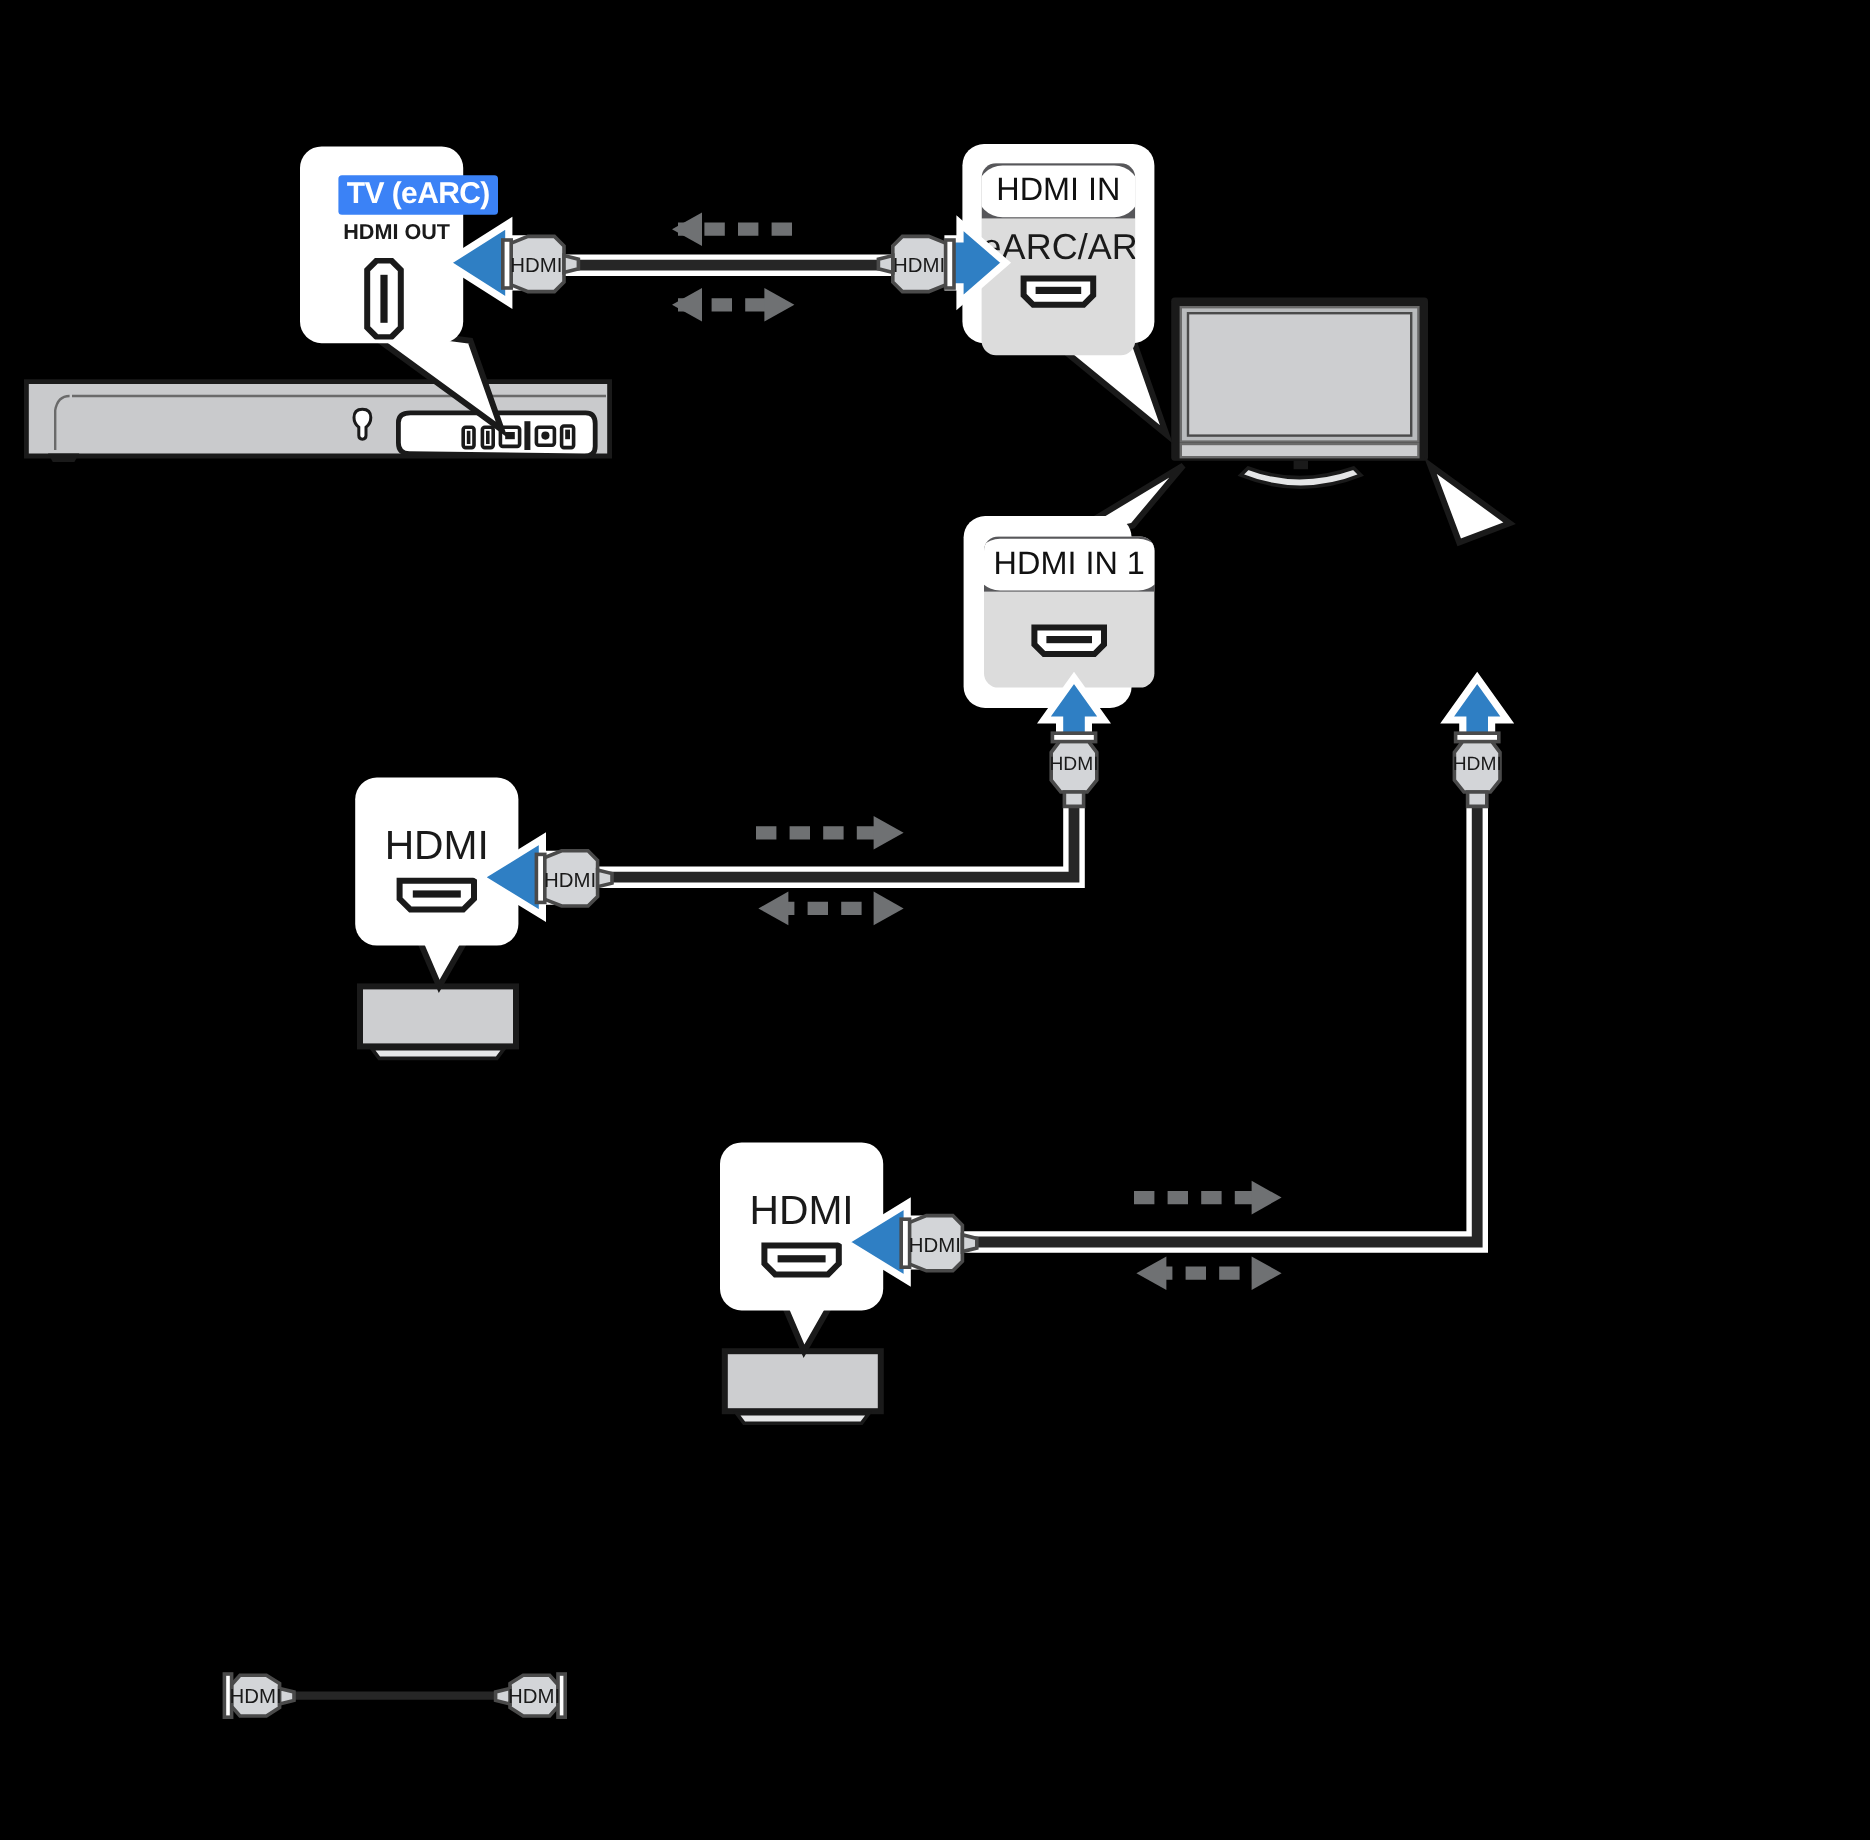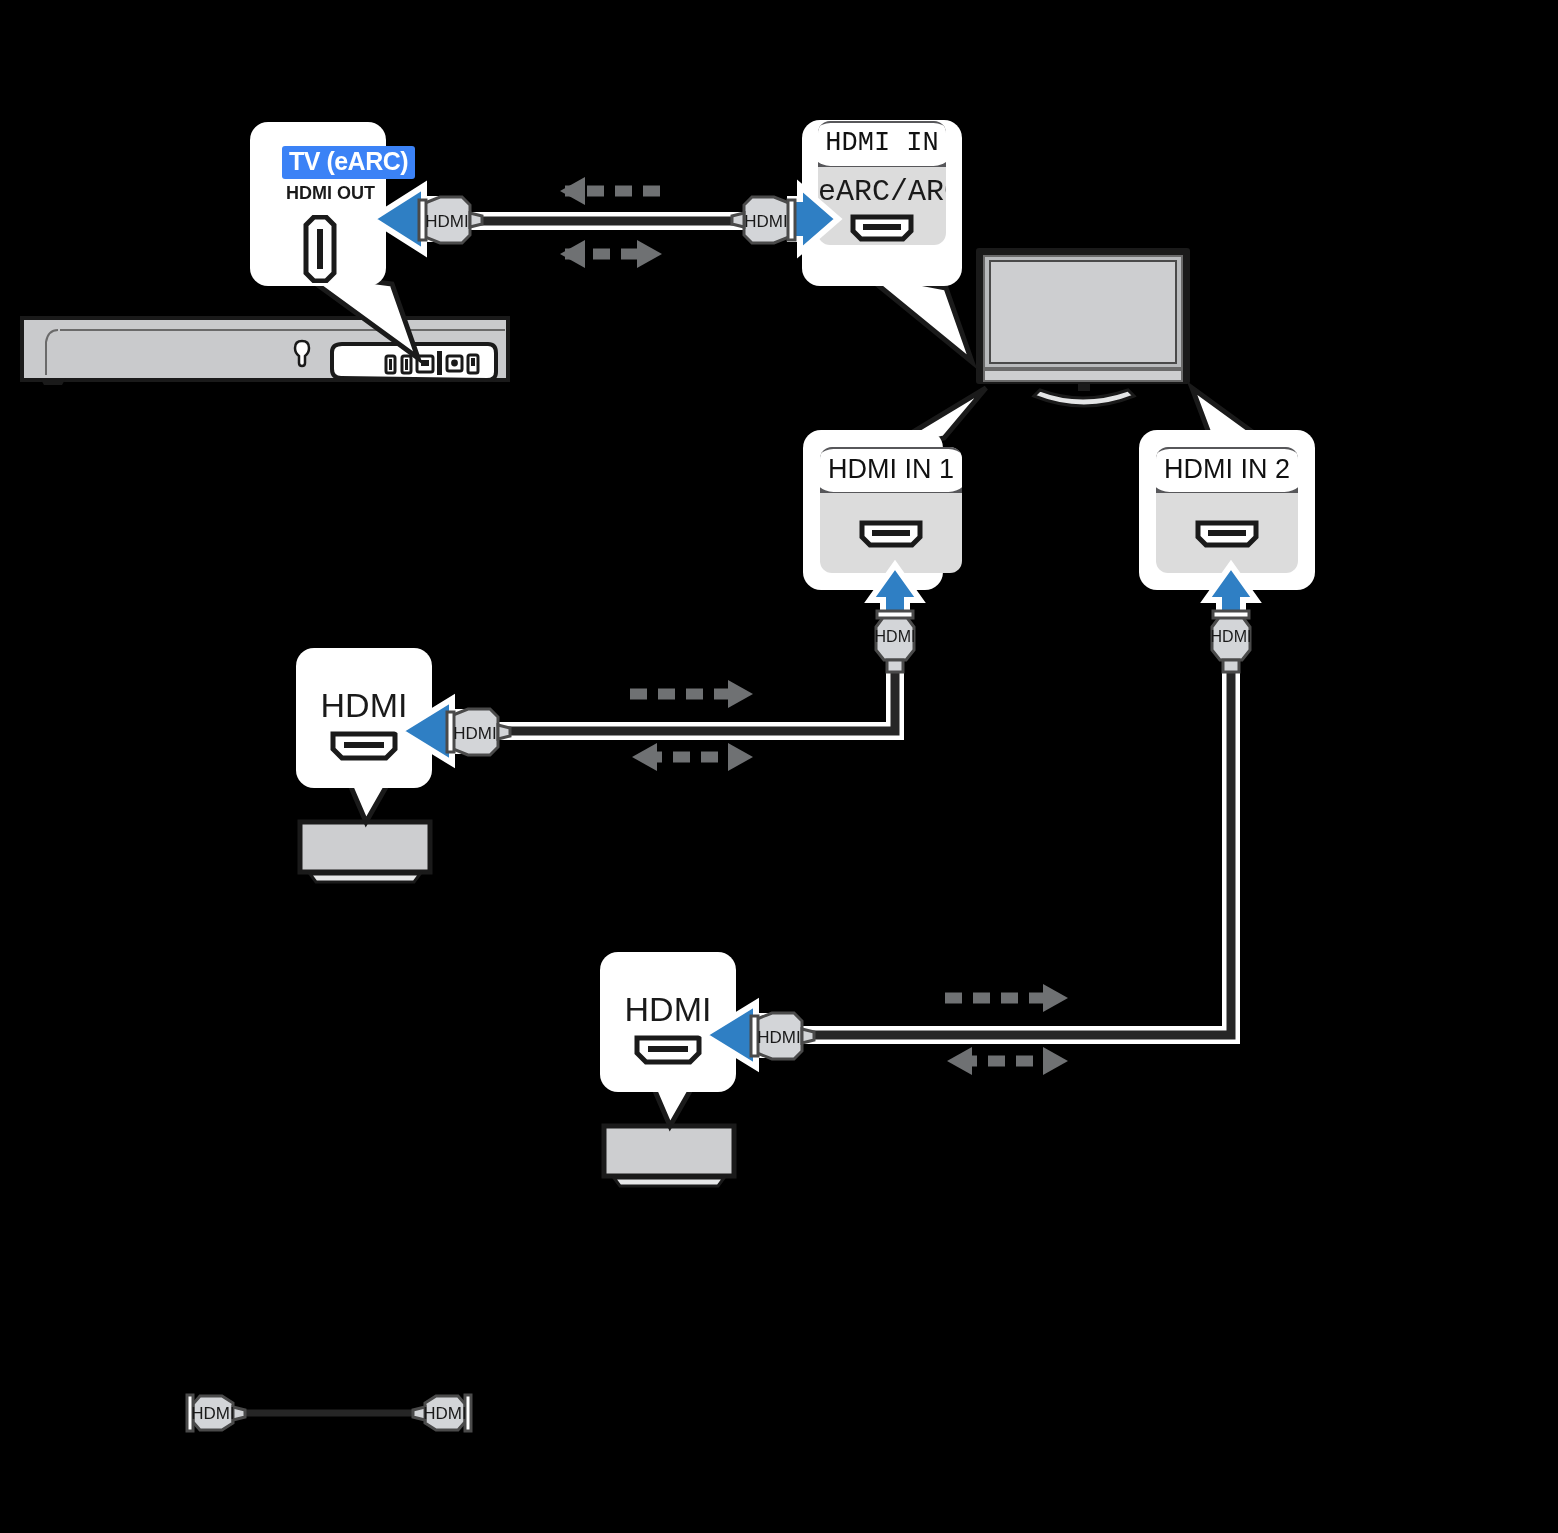--- a/index.html
+++ b/index.html
@@ -250,21 +250,21 @@
     <div class="earc-sub" style="left:36px; top:62px;">HDMI OUT</div>
     <div class="hdmi-port" style="left:52px; top:93px; width:36px; height:68px;">
       <svg viewBox="0 0 36 68">
         <path d="M4 10 L4 58 L12 66 L24 66 L32 58 L32 10 L24 2 L12 2 Z" fill="#ffffff" stroke="#1a1a1a" stroke-width="5"></path>
         <rect x="15" y="14" width="6" height="40" fill="#1a1a1a"></rect>
       </svg>
     </div>
   </div>
 
   <div class="callout" style="left:802px; top:120px; width:160px; height:166px;">
-    <div class="port-plate" style="left:16px; top:1px; width:128px; height:124px;font-family:Liberation Mono, monospace;">
+    <div class="port-plate" style="left:16px; top:16px; width:128px; height:160px;">
       <div class="port-plate-header" style="height:46px;">
         <span class="pill">HDMI IN</span>
       </div>
       <div class="plate-label" style="top:54px;">eARC/ARC</div>
       <div class="hdmi-port" style="left:31px; top:92px; width:66px; height:30px;">
         <svg viewBox="0 0 66 30">
           <path d="M4 4 L62 4 L62 18 L54 26 L12 26 L4 18 Z" fill="#ffffff" stroke="#1a1a1a" stroke-width="5"></path>
           <rect x="14" y="11" width="38" height="6" fill="#1a1a1a"></rect>
         </svg>
       </div>
@@ -278,33 +278,20 @@
       </div>
       <div class="hdmi-port" style="left:38px; top:72px; width:66px; height:30px;">
         <svg viewBox="0 0 66 30">
           <path d="M4 4 L62 4 L62 18 L54 26 L12 26 L4 18 Z" fill="#ffffff" stroke="#1a1a1a" stroke-width="5"></path>
           <rect x="14" y="11" width="38" height="6" fill="#1a1a1a"></rect>
         </svg>
       </div>
     </div>
   </div>
 
-  <div class="callout" style="left:1139px; top:430px; width:176px; height:160px;">
-    <div class="port-plate" style="left:17px; top:17px; width:142px; height:126px;">
-      <div class="port-plate-header" style="height:46px;">
-        <span class="pill">HDMI IN 2</span>
-      </div>
-      <div class="hdmi-port" style="left:38px; top:72px; width:66px; height:30px;">
-        <svg viewBox="0 0 66 30">
-          <path d="M4 4 L62 4 L62 18 L54 26 L12 26 L4 18 Z" fill="#ffffff" stroke="#1a1a1a" stroke-width="5"></path>
-          <rect x="14" y="11" width="38" height="6" fill="#1a1a1a"></rect>
-        </svg>
-      </div>
-    </div>
-  </div>
 
   <div class="callout" style="left:296px; top:648px; width:136px; height:140px;">
     <div class="src-label" style="top:38px;">HDMI</div>
     <div class="hdmi-port" style="left:33px; top:82px; width:70px; height:32px;">
       <svg viewBox="0 0 70 32">
         <path d="M4 4 L66 4 L66 19 L57 28 L13 28 L4 19 Z" fill="#ffffff" stroke="#1a1a1a" stroke-width="5"></path>
         <rect x="15" y="12" width="40" height="6" fill="#1a1a1a"></rect>
       </svg>
     </div>
   </div>

